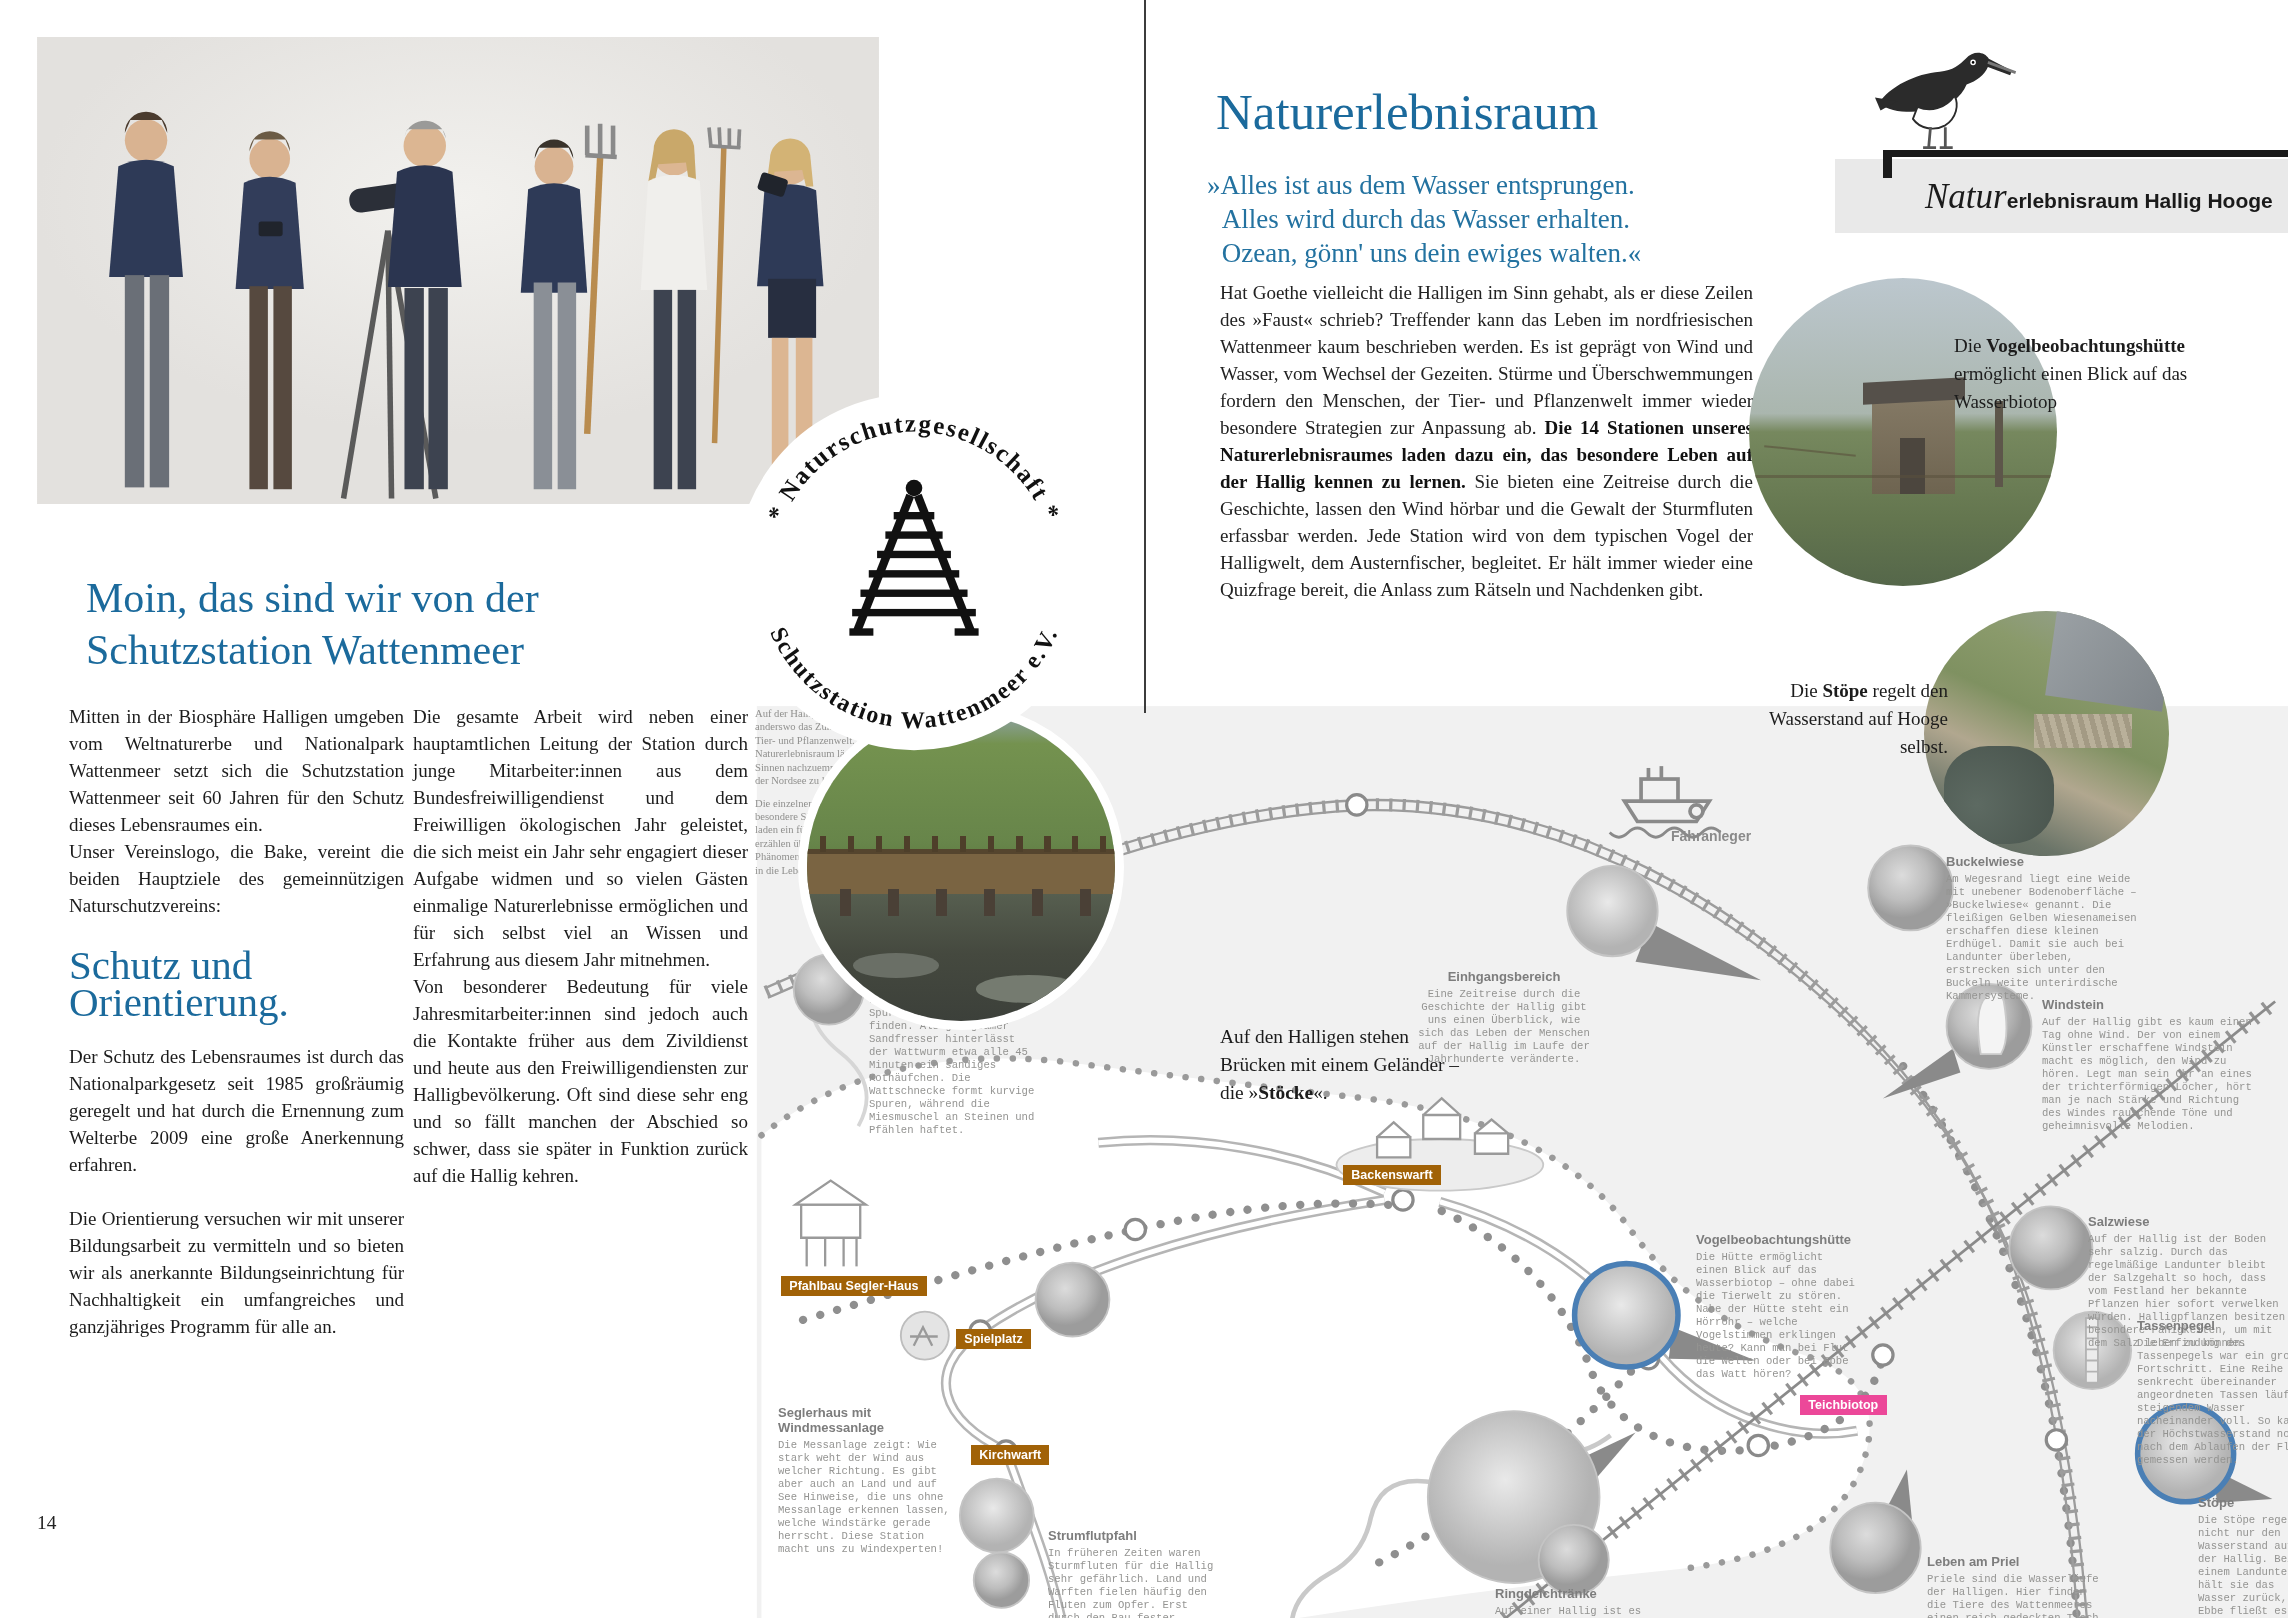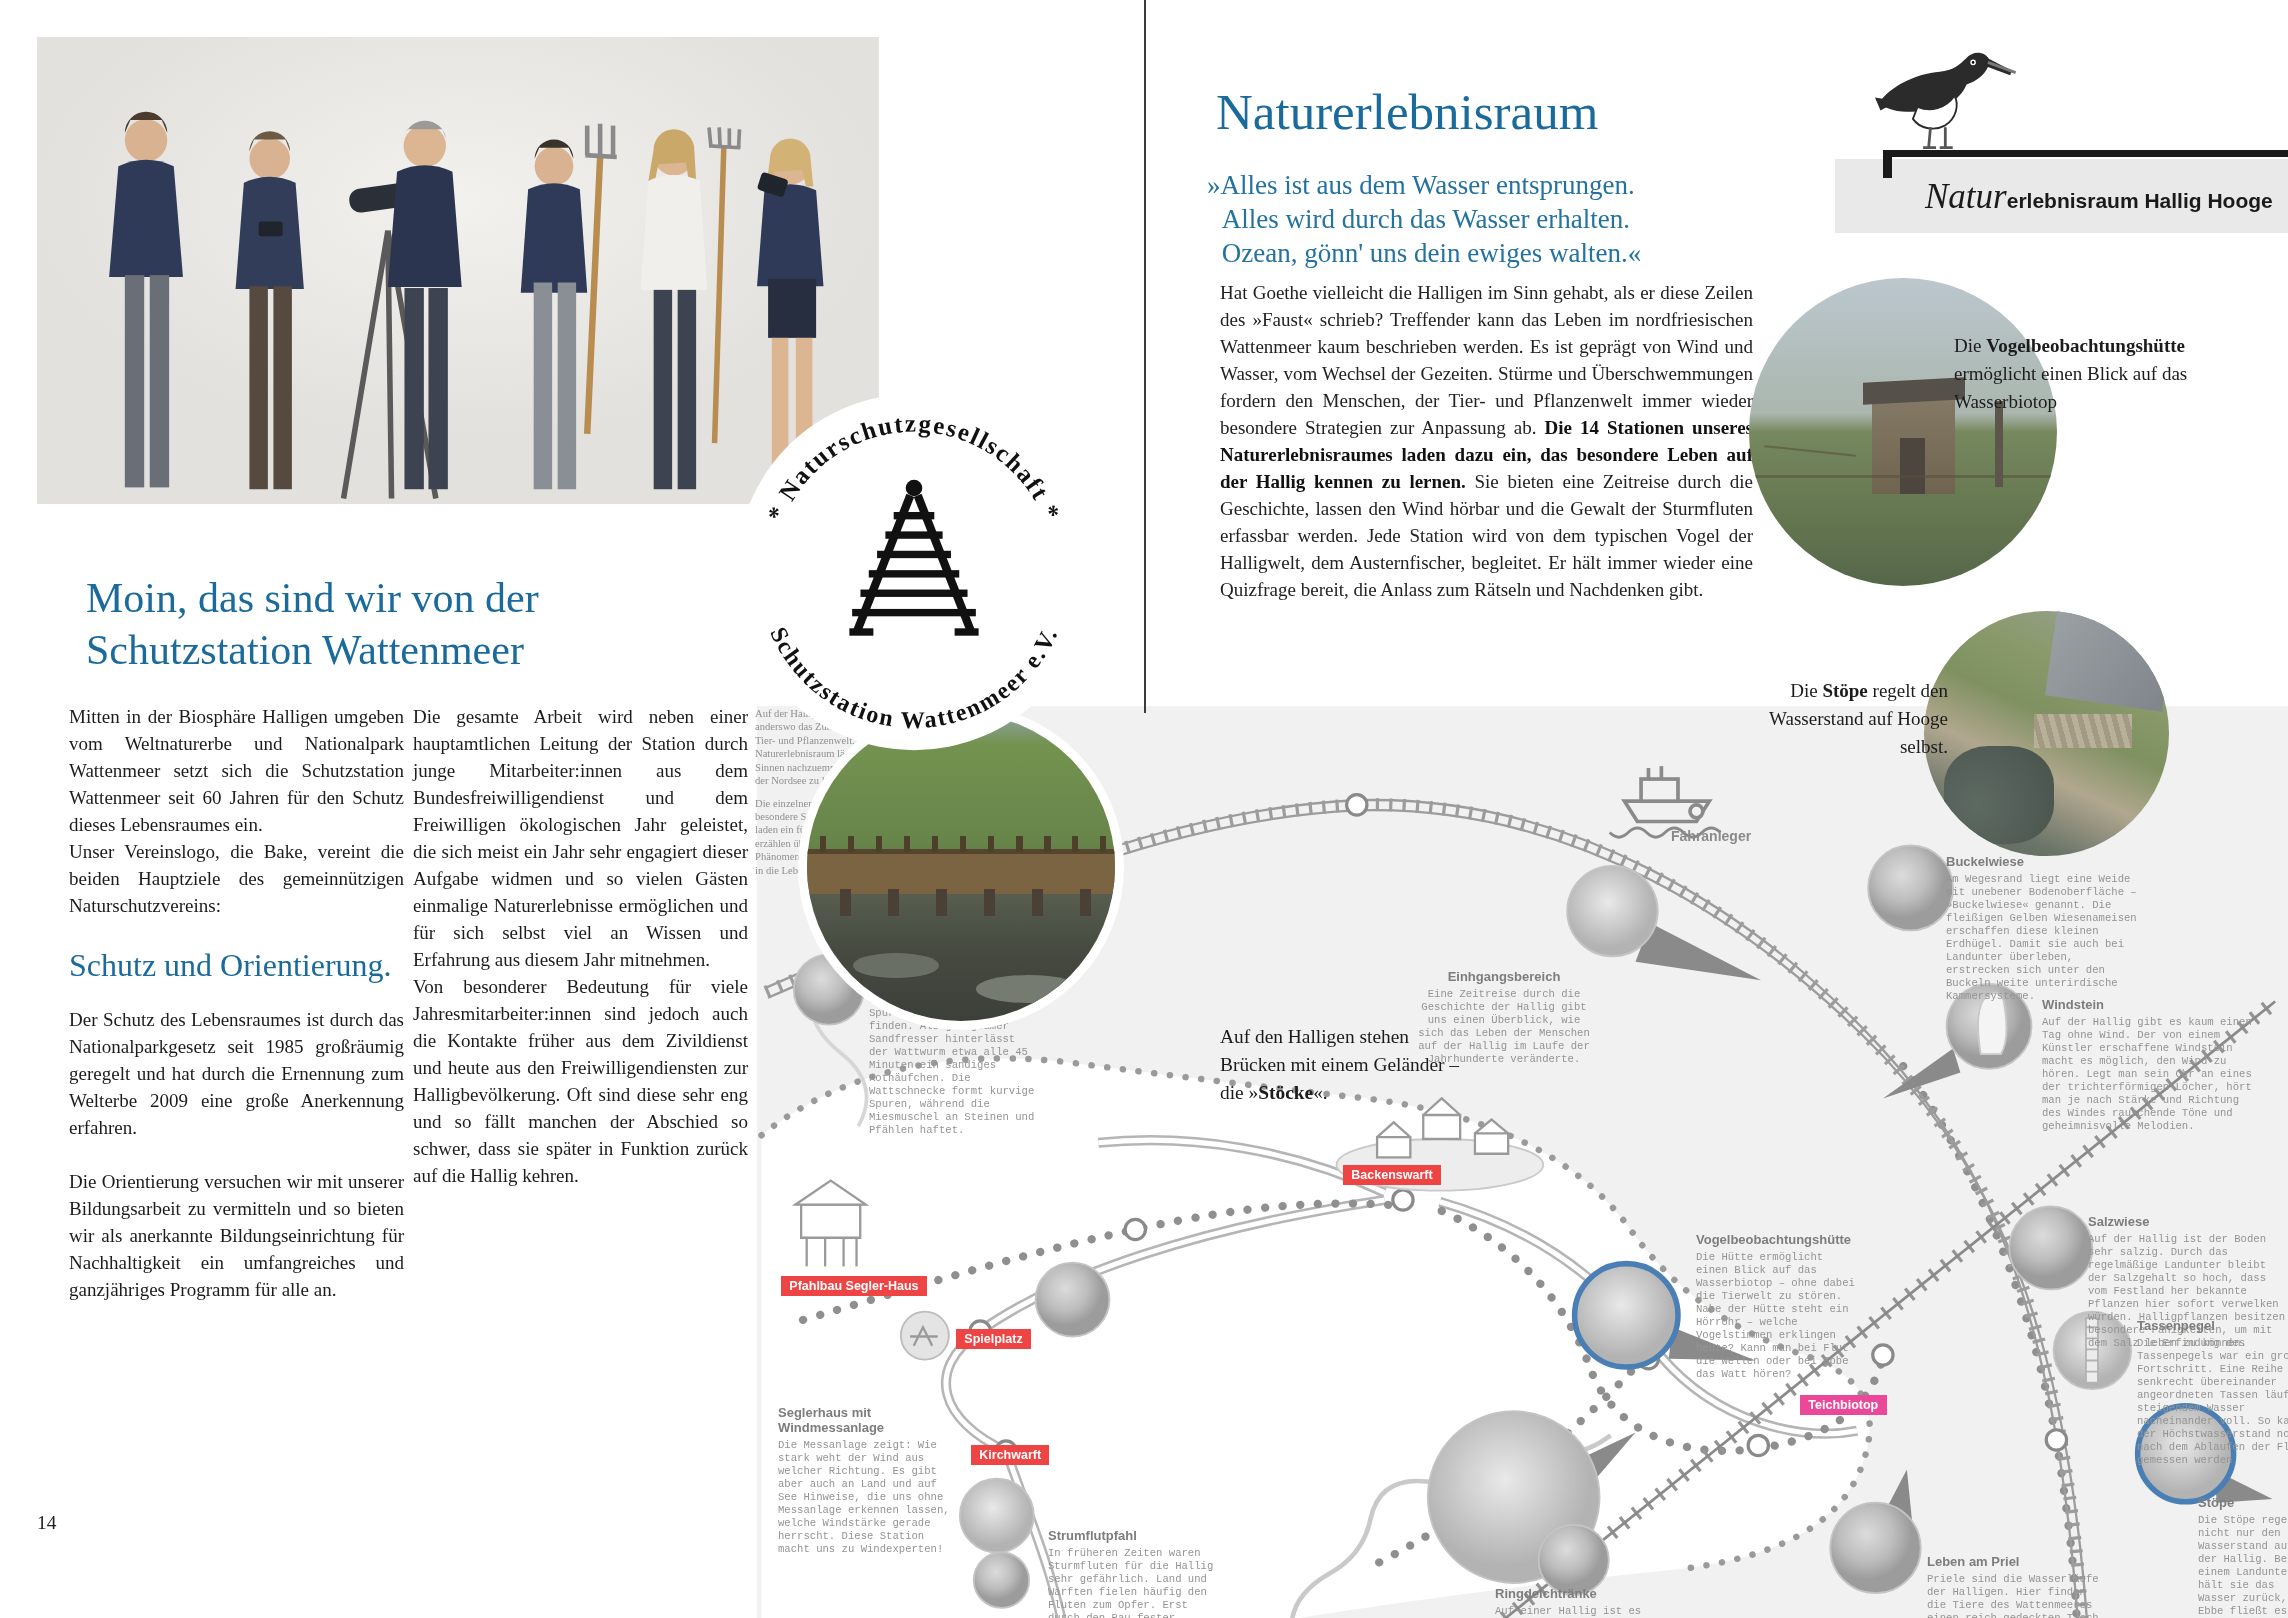--- a/index.html
+++ b/index.html
@@ -5,21 +5,21 @@
   html,body{margin:0;padding:0;background:#fff;}
   #page{position:relative;width:2289px;height:1619px;background:#fff;overflow:hidden;
         font-family:"Liberation Serif",serif;color:#222;}
   .abs{position:absolute;}
   
   .team-photo{left:37px;top:37px;width:842px;height:467px;background:#ecebe8;z-index:2;}
   .headline{left:69px;top:572px;width:628px;font-size:42px;line-height:52px;color:#1b6a9c;z-index:2;margin-left:17px;}
   .col{z-index:2;font-size:19px;line-height:27px;text-align:justify;color:#1c1c1c;}
   .col p{margin:0;}
   .col .gap{margin-top:27px;}
-  .bluehead1{color:#1b6a9c;font-size:32px;line-height:37px;margin:28px 0 22px 0 !important;text-align:left;}
+  .bluehead1{color:#1b6a9c;font-size:41px;line-height:37px;margin:28px 0 22px 0 !important;text-align:left;}
   .bluehead2{color:#1b6a9c;font-size:22.6px;line-height:29px;margin:24px 0 24px 0 !important;text-align:left;}
   .pagenum{left:37px;top:1512px;font-size:19.4px;z-index:3;}
   
   .logo{left:734px;top:392px;width:360px;height:360px;z-index:5;}
   
   .divider{left:1144px;top:0;width:1.8px;height:713px;background:#3c3c3c;z-index:2;}
   .rtitle{left:1216px;top:85px;width:701px;font-size:51px;line-height:55px;color:#1b6a9c;z-index:2;}
   .quote{left:1207px;top:168px;width:554px;font-size:27px;line-height:34px;color:#2372a0;z-index:2;}
   .quote div{white-space:nowrap;}
   .quote .q2{padding-left:14.8px;}
@@ -35,21 +35,21 @@
   
   .circ{position:absolute;border-radius:50%;overflow:hidden;z-index:3;}
   .circ>div{position:absolute;}
   
   .st{position:absolute;z-index:2;}
   .st-t{font-family:"Liberation Sans",sans-serif;font-weight:bold;font-size:13px;color:#7d7d7d;margin-bottom:3.7px;}
   .st-x{font-family:Liberation Mono, monospace;font-size:10.6px;line-height:13px;color:#949492;}
   .st-c{text-align:center;margin-top:20px;}
   .mapintro{left:755px;top:707px;width:192px;z-index:2;font-size:10.6px;line-height:13.4px;color:#90908e;}
   .mapintro p{margin:0 0 9.2px 0;}
-  .badge{position:absolute;z-index:2;background:#ef4444;color:#fff;font-family:"Liberation Sans",sans-serif;
+  .badge{position:absolute;z-index:2;background:#a16207;color:#fff;font-family:"Liberation Sans",sans-serif;
          font-weight:bold;font-size:12.5px;padding:2.8px 8.3px;}
   .ferrylabel{position:absolute;z-index:2;font-family:"Liberation Sans",sans-serif;font-weight:bold;
               font-size:14px;color:#8a8a8a;}
   .bruecken{left:1220px;top:1023px;width:240px;font-size:19.4px;line-height:28px;color:#1c1c1c;z-index:2;}
   svg text{font-family:"Liberation Serif",serif;}
 </style>
 </head>
 <body>
 
 <div id="page">

